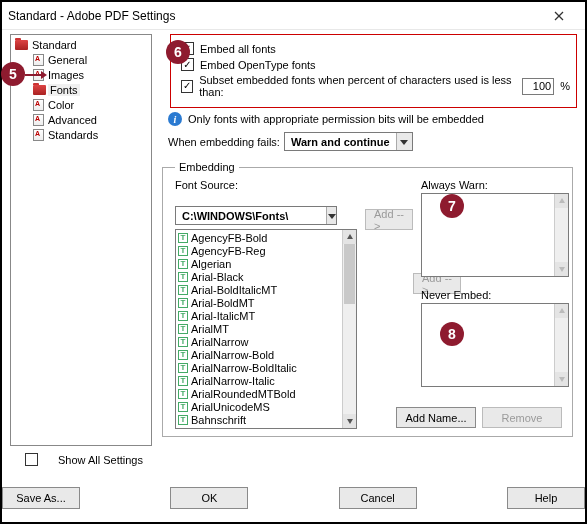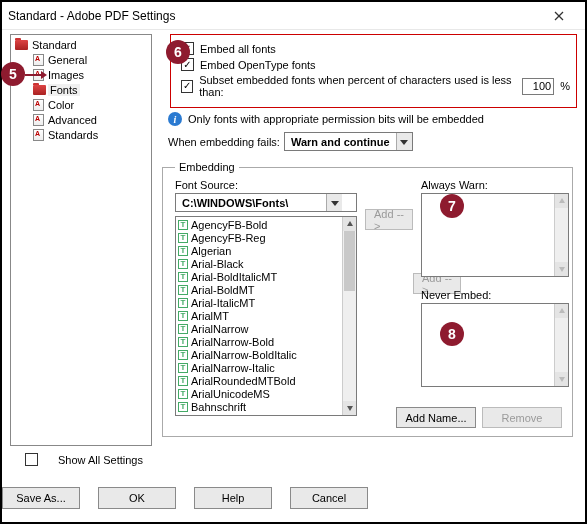--- a/index.html
+++ b/index.html
@@ -43,21 +43,21 @@
   .combo { display:inline-flex; align-items:center; border:1px solid #7a7a7a; background:#fff; height:19px; }
   .combo .val { padding: 0 6px; min-width: 110px; font-weight: bold; }
   .combo .arrow { width:16px; height:17px; background:#e9e9e9; border-left:1px solid #aaa; display:flex; align-items:center; justify-content:center; }
   .combo .arrow svg { width:8px; height:8px; }
 
   fieldset.embedding { border:1px solid #aaa; margin: 0 4px 0 4px; padding: 6px 8px 10px 12px; position: relative; height: 276px;}
   fieldset.embedding legend { padding: 0 4px; font-size: 11px; }
 
   .embed-grid { display: grid; grid-template-columns: 184px 50px 140px; column-gap: 6px; }
   .lbl { margin-bottom: 2px; }
-  .font-src-combo { width: 182px; }
+  .font-src-combo { width: 162px; margin-top: 13px; }
   .font-list { width: 182px; height: 200px; border:1px solid #7a7a7a; background:#fff; overflow:hidden; position:relative; }
   .font-list-inner { position:absolute; inset:0 14px 0 0; overflow:hidden; padding:1px 2px;}
   .font-list .item { display:flex; align-items:center; gap:3px; height:13px; white-space:nowrap;}
   .font-list .ticon { width:10px; height:10px; border:1px solid #4a6; color:#4a6; font-size:8px; font-weight:bold; display:flex; align-items:center; justify-content:center; line-height:1;}
   .scrollbar { position:absolute; right:0; top:0; bottom:0; width:14px; background:#efefef; border-left:1px solid #ccc;}
   .scrollbar .sbtn { height:14px; background:#e4e4e4; display:flex; align-items:center; justify-content:center;}
   .scrollbar .sbtn svg{width:8px;height:8px;}
   .scrollbar .thumb { position:absolute; top:14px; left:1px; right:1px; height:60px; background:#c9c9c9; }
   .scrollbar .sbtn.bottom { position:absolute; bottom:0; left:0; right:0;}
 
@@ -71,21 +71,21 @@
   .box { width: 148px; height: 84px; border:1px solid #7a7a7a; background:#fff; margin-bottom: 12px; position:relative;}
   .box .scrollbar{}
   .right-col .lbl { margin-top: 0; }
   .ne-lbl { margin-top: 4px; }
 
   .btm-row { position:absolute; right:10px; bottom:8px; display:flex; gap:6px;}
   .btn-wide { min-width: 80px; }
 
   .showall { position:absolute; left: 23px; bottom: 56px; display:flex; align-items:center; gap:20px;}
 
-  .footer { position:absolute; left:0; right:0; bottom:0; height:48px; display:flex; align-items:center; justify-content:flex-start; gap:18px; border-top:0;}
+  .footer { position:absolute; left:0; right:0; bottom:0; height:48px; display:flex; align-items:center; justify-content:space-between; gap:18px; border-top:0;}
   .footer .btn { min-width: 78px; height:22px;}
 
   
   .badge { position:absolute; width:24px; height:24px; border-radius:50%; background:#8e1b2f; color:#fff; font-weight:bold; font-size:14px; display:flex; align-items:center; justify-content:center; z-index:50; font-family: Arial, sans-serif;}
   .arrow-ann { position:absolute; z-index:49; }
   .arrow-ann svg { display:block; }
 
 </style>
 </head>
 <body>
@@ -332,17 +332,17 @@
   </div>
 
   <div class="showall">
     <span class="chk" style="background:#fff"></span>
     <span>Show All Settings</span>
   </div>
 
   <div class="footer">
     <span class="btn">Save As...</span>
     <span class="btn">OK</span>
+    <span class="btn">Cancel</span>
     <span class="btn">Help</span>
-    <span class="btn">Cancel</span>
   </div>
 
 </div>
 
 </body></html>

